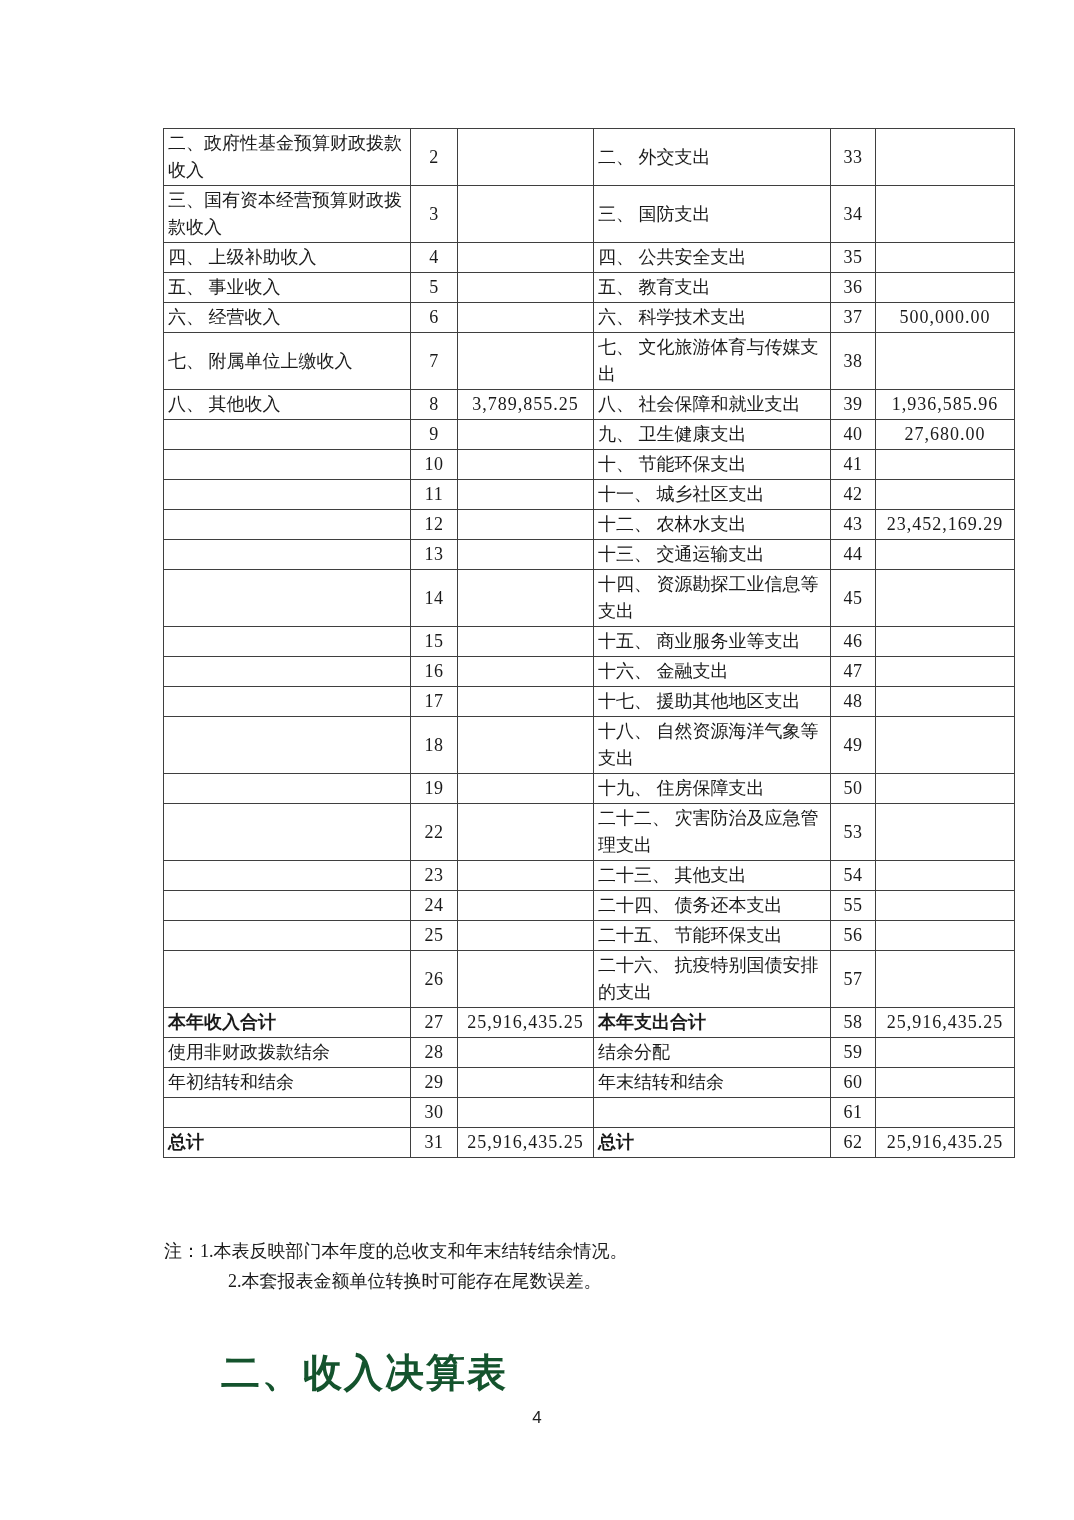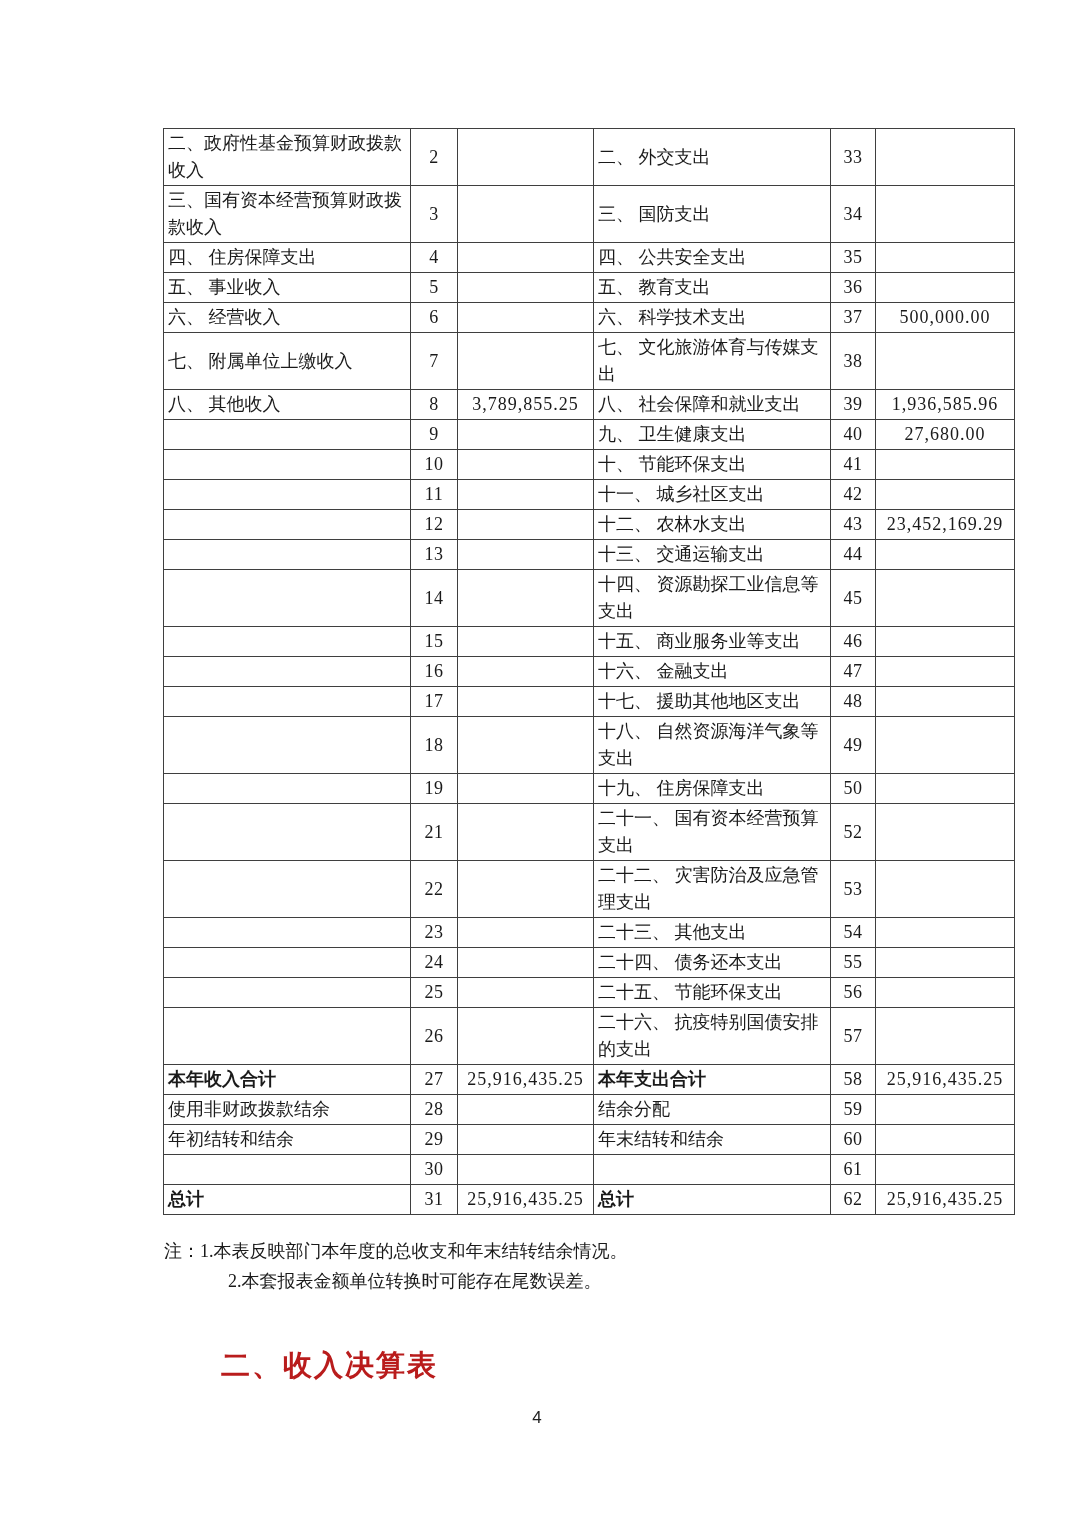--- a/index.html
+++ b/index.html
@@ -47,24 +47,24 @@
     font-size: 18px;
     line-height: 30px;
   }
   .note-line-2 { margin-left: 64px; }
   .section-heading {
     position: absolute;
     left: 221px;
     top: 1346px;
     margin: 0;
     font-family: Liberation Mono, monospace;
-    font-size: 29px;
+    font-size: 39px;
     font-weight: bold;
     letter-spacing: 2px;
-    color: #b91c1c;
+    color: #14532d;
   }
   .page-number {
     position: absolute;
     left: 0;
     top: 1408px;
     width: 1074px;
     text-align: center;
     font-family: "Liberation Sans", "DejaVu Sans", sans-serif;
     font-size: 17px;
     color: #222222;
@@ -95,21 +95,21 @@
         </tr>
         <tr class="row-tall">
           <td class="lbl">三、国有资本经营预算财政拨款收入</td>
           <td class="num">3</td>
           <td class="amt"></td>
           <td class="lbl">三、 国防支出</td>
           <td class="num">34</td>
           <td class="amt"></td>
         </tr>
         <tr class="row-std">
-          <td class="lbl">四、 住房保障支出</td>
+          <td class="lbl">四、 上级补助收入</td>
           <td class="num">4</td>
           <td class="amt"></td>
           <td class="lbl">四、 公共安全支出</td>
           <td class="num">35</td>
           <td class="amt"></td>
         </tr>
         <tr class="row-std">
           <td class="lbl">五、 事业收入</td>
           <td class="num">5</td>
           <td class="amt"></td>
@@ -224,28 +224,20 @@
         <tr class="row-std">
           <td class="lbl"></td>
           <td class="num">19</td>
           <td class="amt"></td>
           <td class="lbl">十九、 住房保障支出</td>
           <td class="num">50</td>
           <td class="amt"></td>
         </tr>
         <tr class="row-tall">
           <td class="lbl"></td>
-          <td class="num">21</td>
-          <td class="amt"></td>
-          <td class="lbl">二十一、 国有资本经营预算支出</td>
-          <td class="num">52</td>
-          <td class="amt"></td>
-        </tr>
-        <tr class="row-tall">
-          <td class="lbl"></td>
           <td class="num">22</td>
           <td class="amt"></td>
           <td class="lbl">二十二、 灾害防治及应急管理支出</td>
           <td class="num">53</td>
           <td class="amt"></td>
         </tr>
         <tr class="row-std">
           <td class="lbl"></td>
           <td class="num">23</td>
           <td class="amt"></td>

